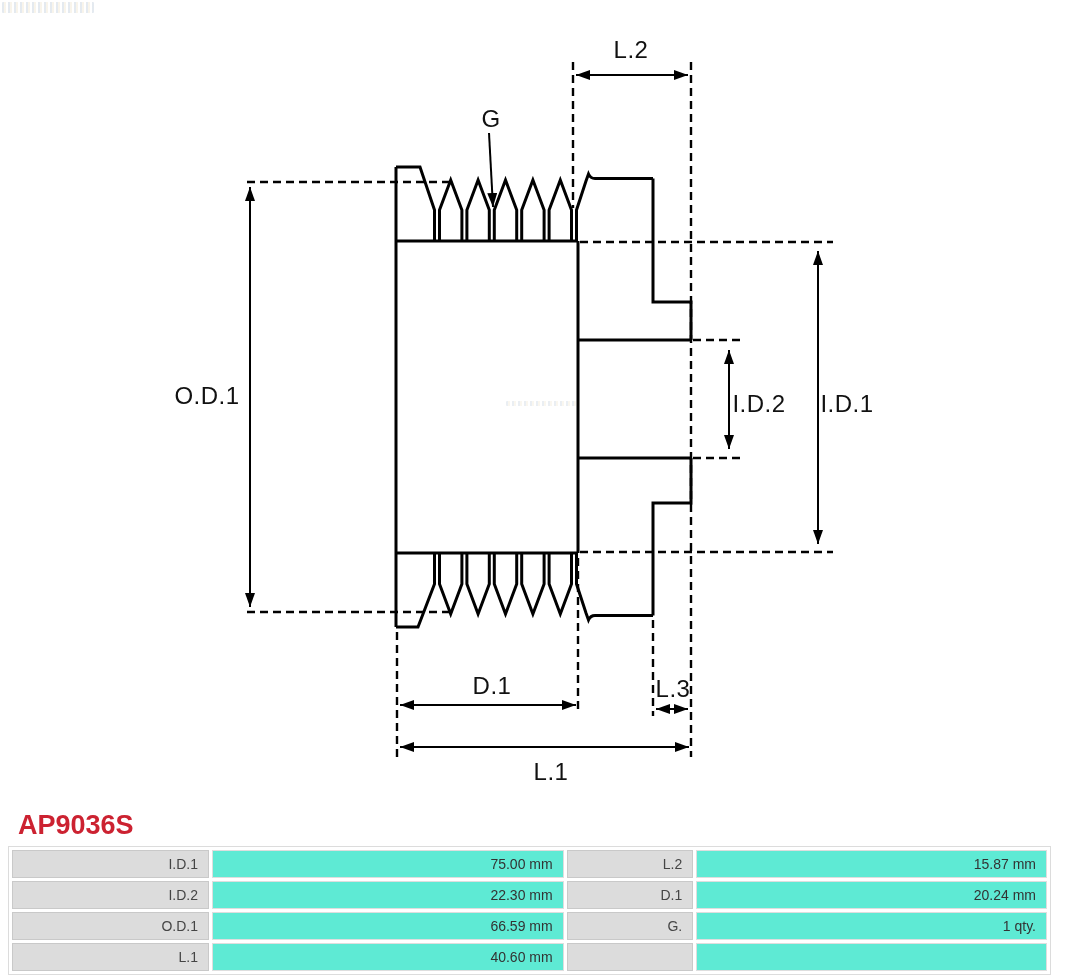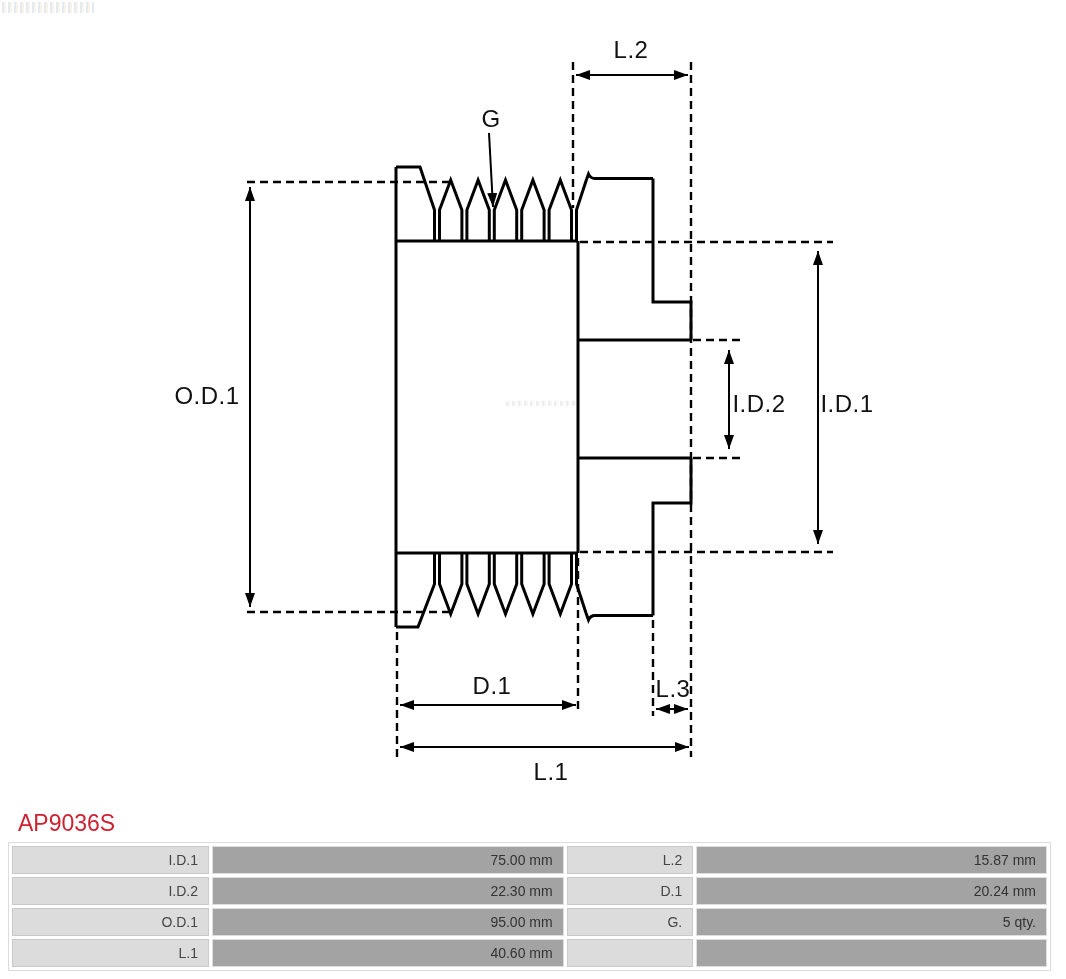--- a/index.html
+++ b/index.html
@@ -12,28 +12,28 @@
   .wm.center{left:506px;top:401px;width:70px;height:5px;opacity:.22;}
   
   svg{display:block;}
   svg text{font-family:"Liberation Sans", sans-serif;font-size:24px;fill:#111;
            letter-spacing:.5px;text-anchor:middle;}
   .outline{fill:none;stroke:#000;stroke-width:3;stroke-linejoin:miter;stroke-linecap:butt;}
   .dash{fill:none;stroke:#000;stroke-width:2.4;stroke-dasharray:8 5;}
   .dim{fill:none;stroke:#000;stroke-width:2;}
   
   .bottom{position:absolute;left:8px;top:808px;width:1046px;}
-  .part-number{color:#cc2231;font-size:23px;margin:2px 0 5px 10px;font-weight:400;
+  .part-number{color:#cc2231;font-size:27px;margin:2px 0 5px 10px;font-weight:700;
                text-decoration:none;display:inline-block;cursor:pointer;text-align:right;}
   table.spec{border-collapse:separate;border-spacing:3px;width:1043px;table-layout:fixed;
              background:#fff;border:1px solid #dcdcdc;font-size:14px;}
   table.spec td{height:26px;vertical-align:middle;text-align:right;padding:0 10px 0 0;
                 overflow:hidden;white-space:nowrap;}
   td.lbl{background:#dcdcdc;border:1px solid #c9c9c9;color:#454545;}
-  td.val{background:#a3a3a3;border:1px solid #dedede;color:#333;}
+  td.val{background:#5eead4;border:1px solid #dedede;color:#333;}
 </style>
 </head>
 <body>
 
 <div class="page">
 
   <div class="wm tl"></div>
   <div class="wm center"></div>
 
   <svg width="1066" height="806" viewBox="0 0 1066 806">
@@ -134,23 +134,23 @@
           <td class="val">15.87 mm</td>
         </tr>
         <tr>
           <td class="lbl">I.D.2</td>
           <td class="val">22.30 mm</td>
           <td class="lbl">D.1</td>
           <td class="val">20.24 mm</td>
         </tr>
         <tr>
           <td class="lbl">O.D.1</td>
-          <td class="val">95.00 mm</td>
+          <td class="val">66.59 mm</td>
           <td class="lbl">G.</td>
-          <td class="val">5 qty.</td>
+          <td class="val">1 qty.</td>
         </tr>
         <tr>
           <td class="lbl">L.1</td>
           <td class="val">40.60 mm</td>
           <td class="lbl"></td>
           <td class="val"></td>
         </tr>
       </tbody>
     </table>
   </div>

